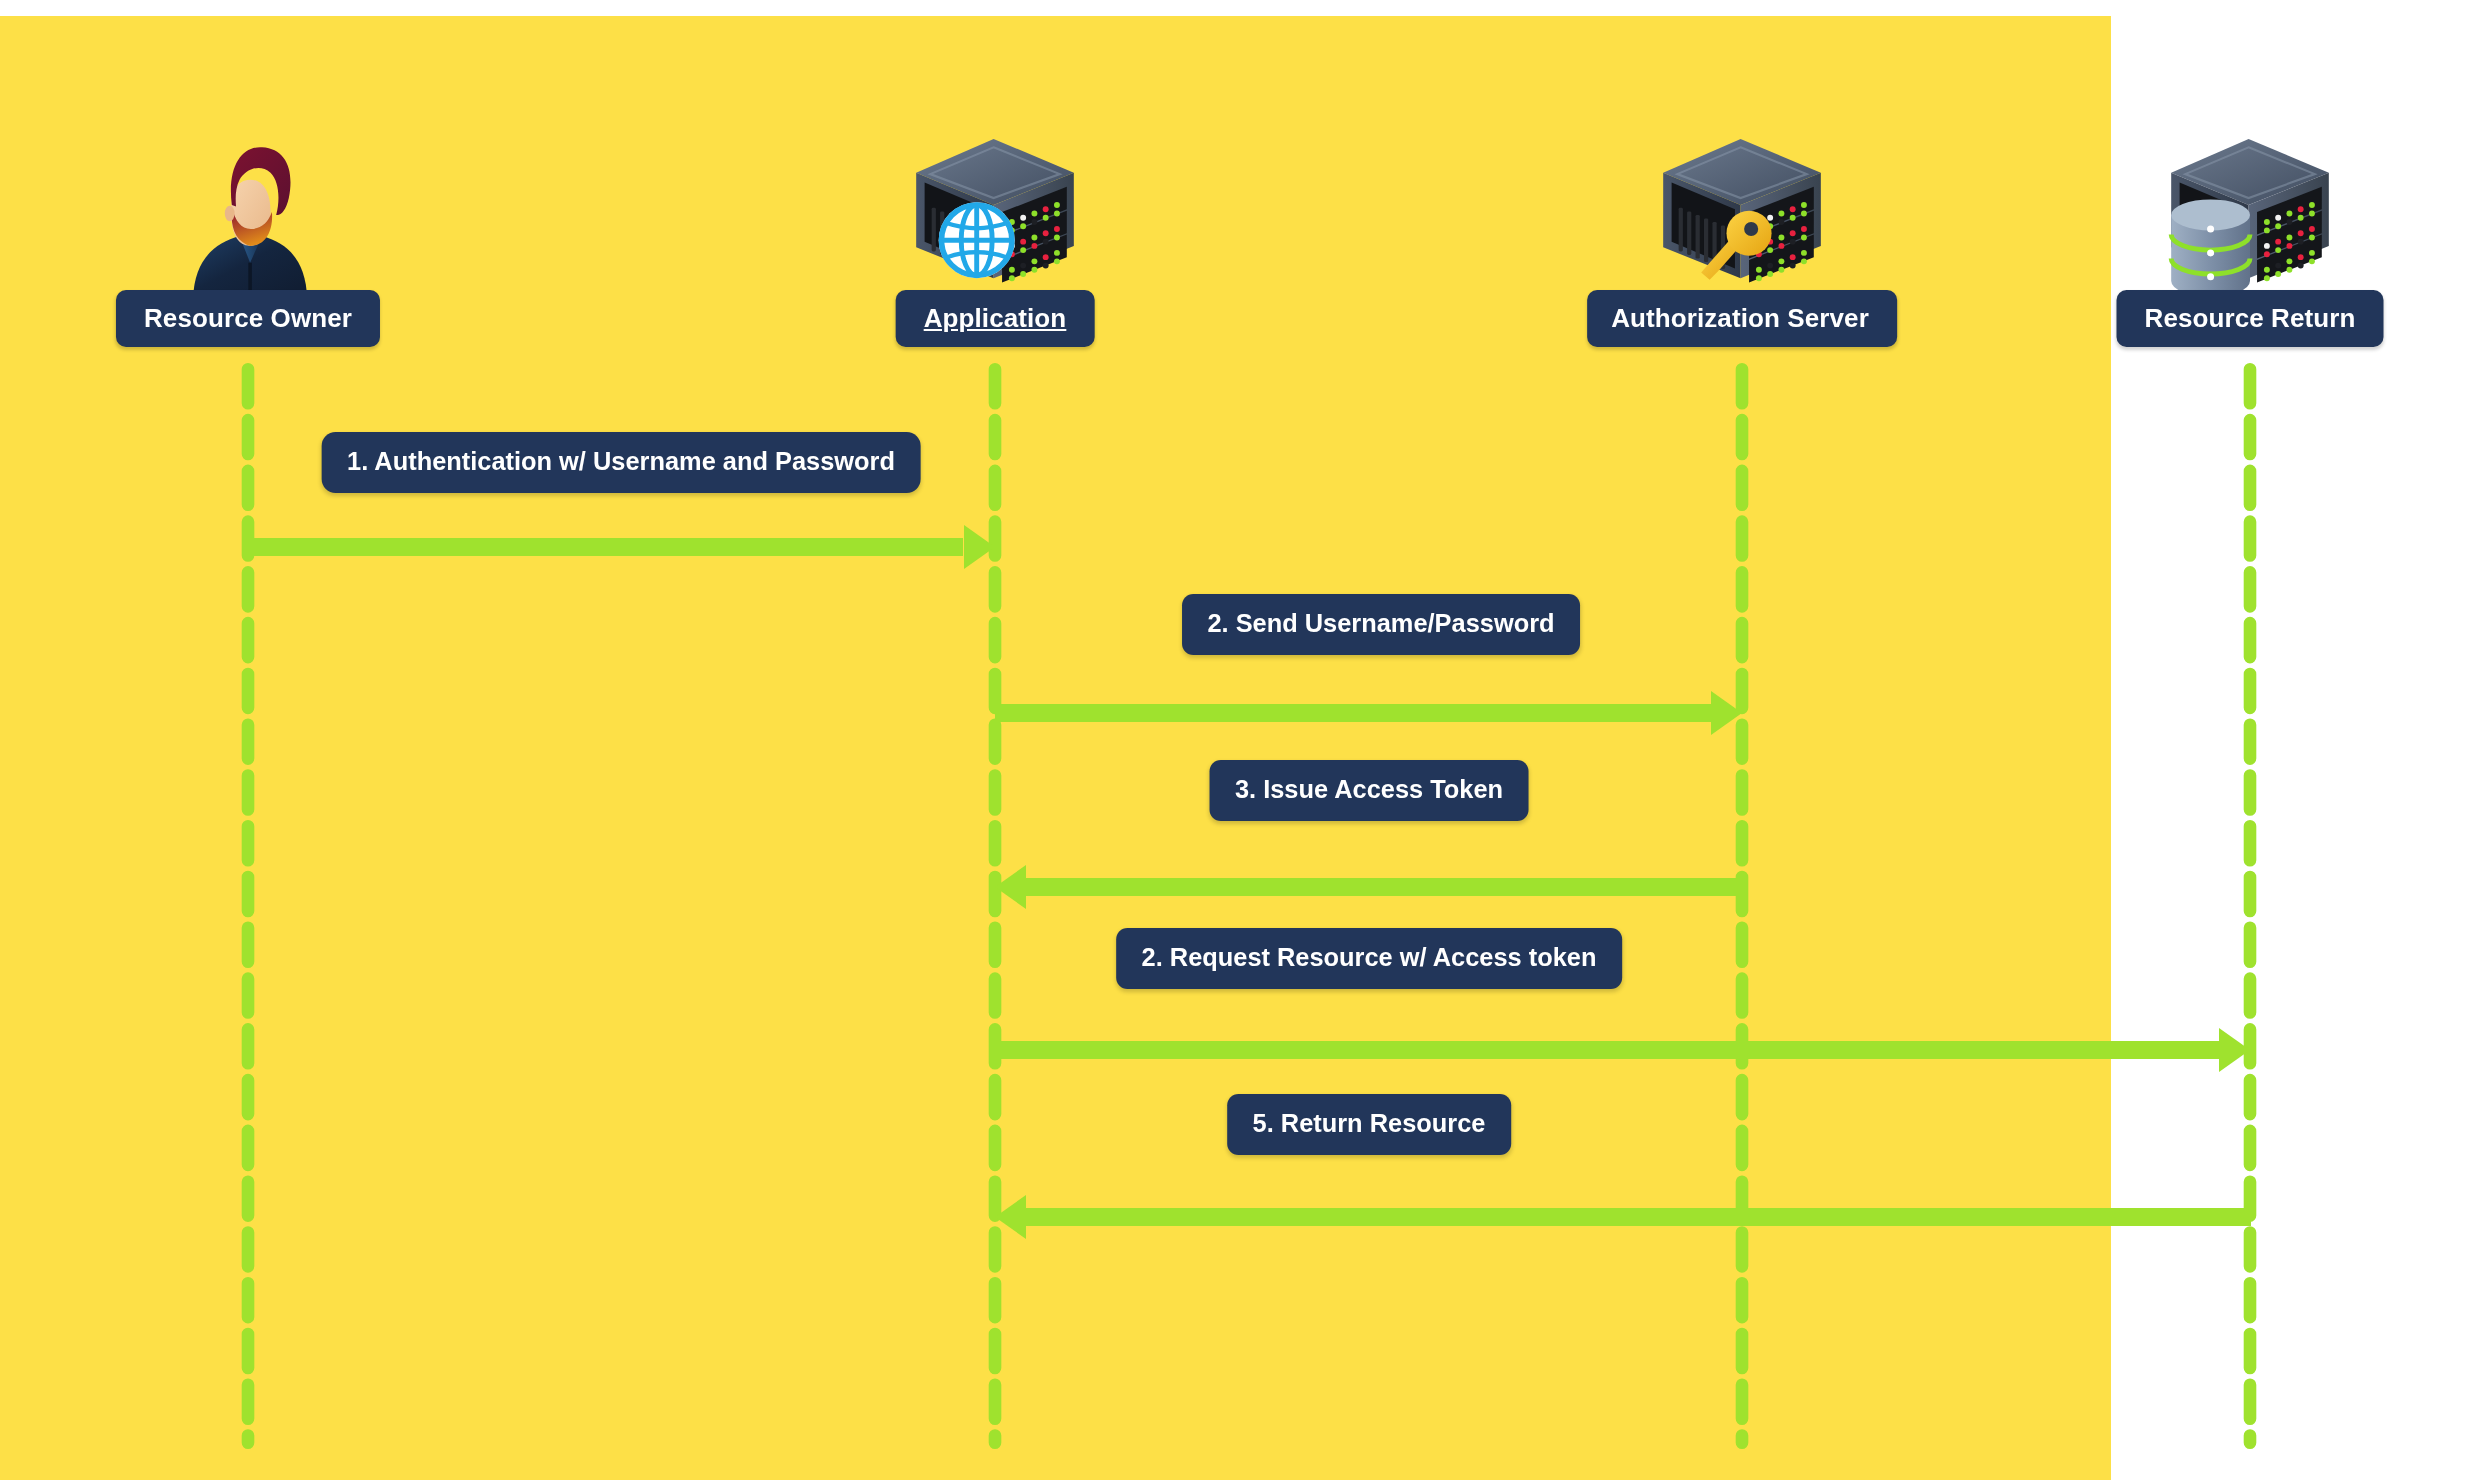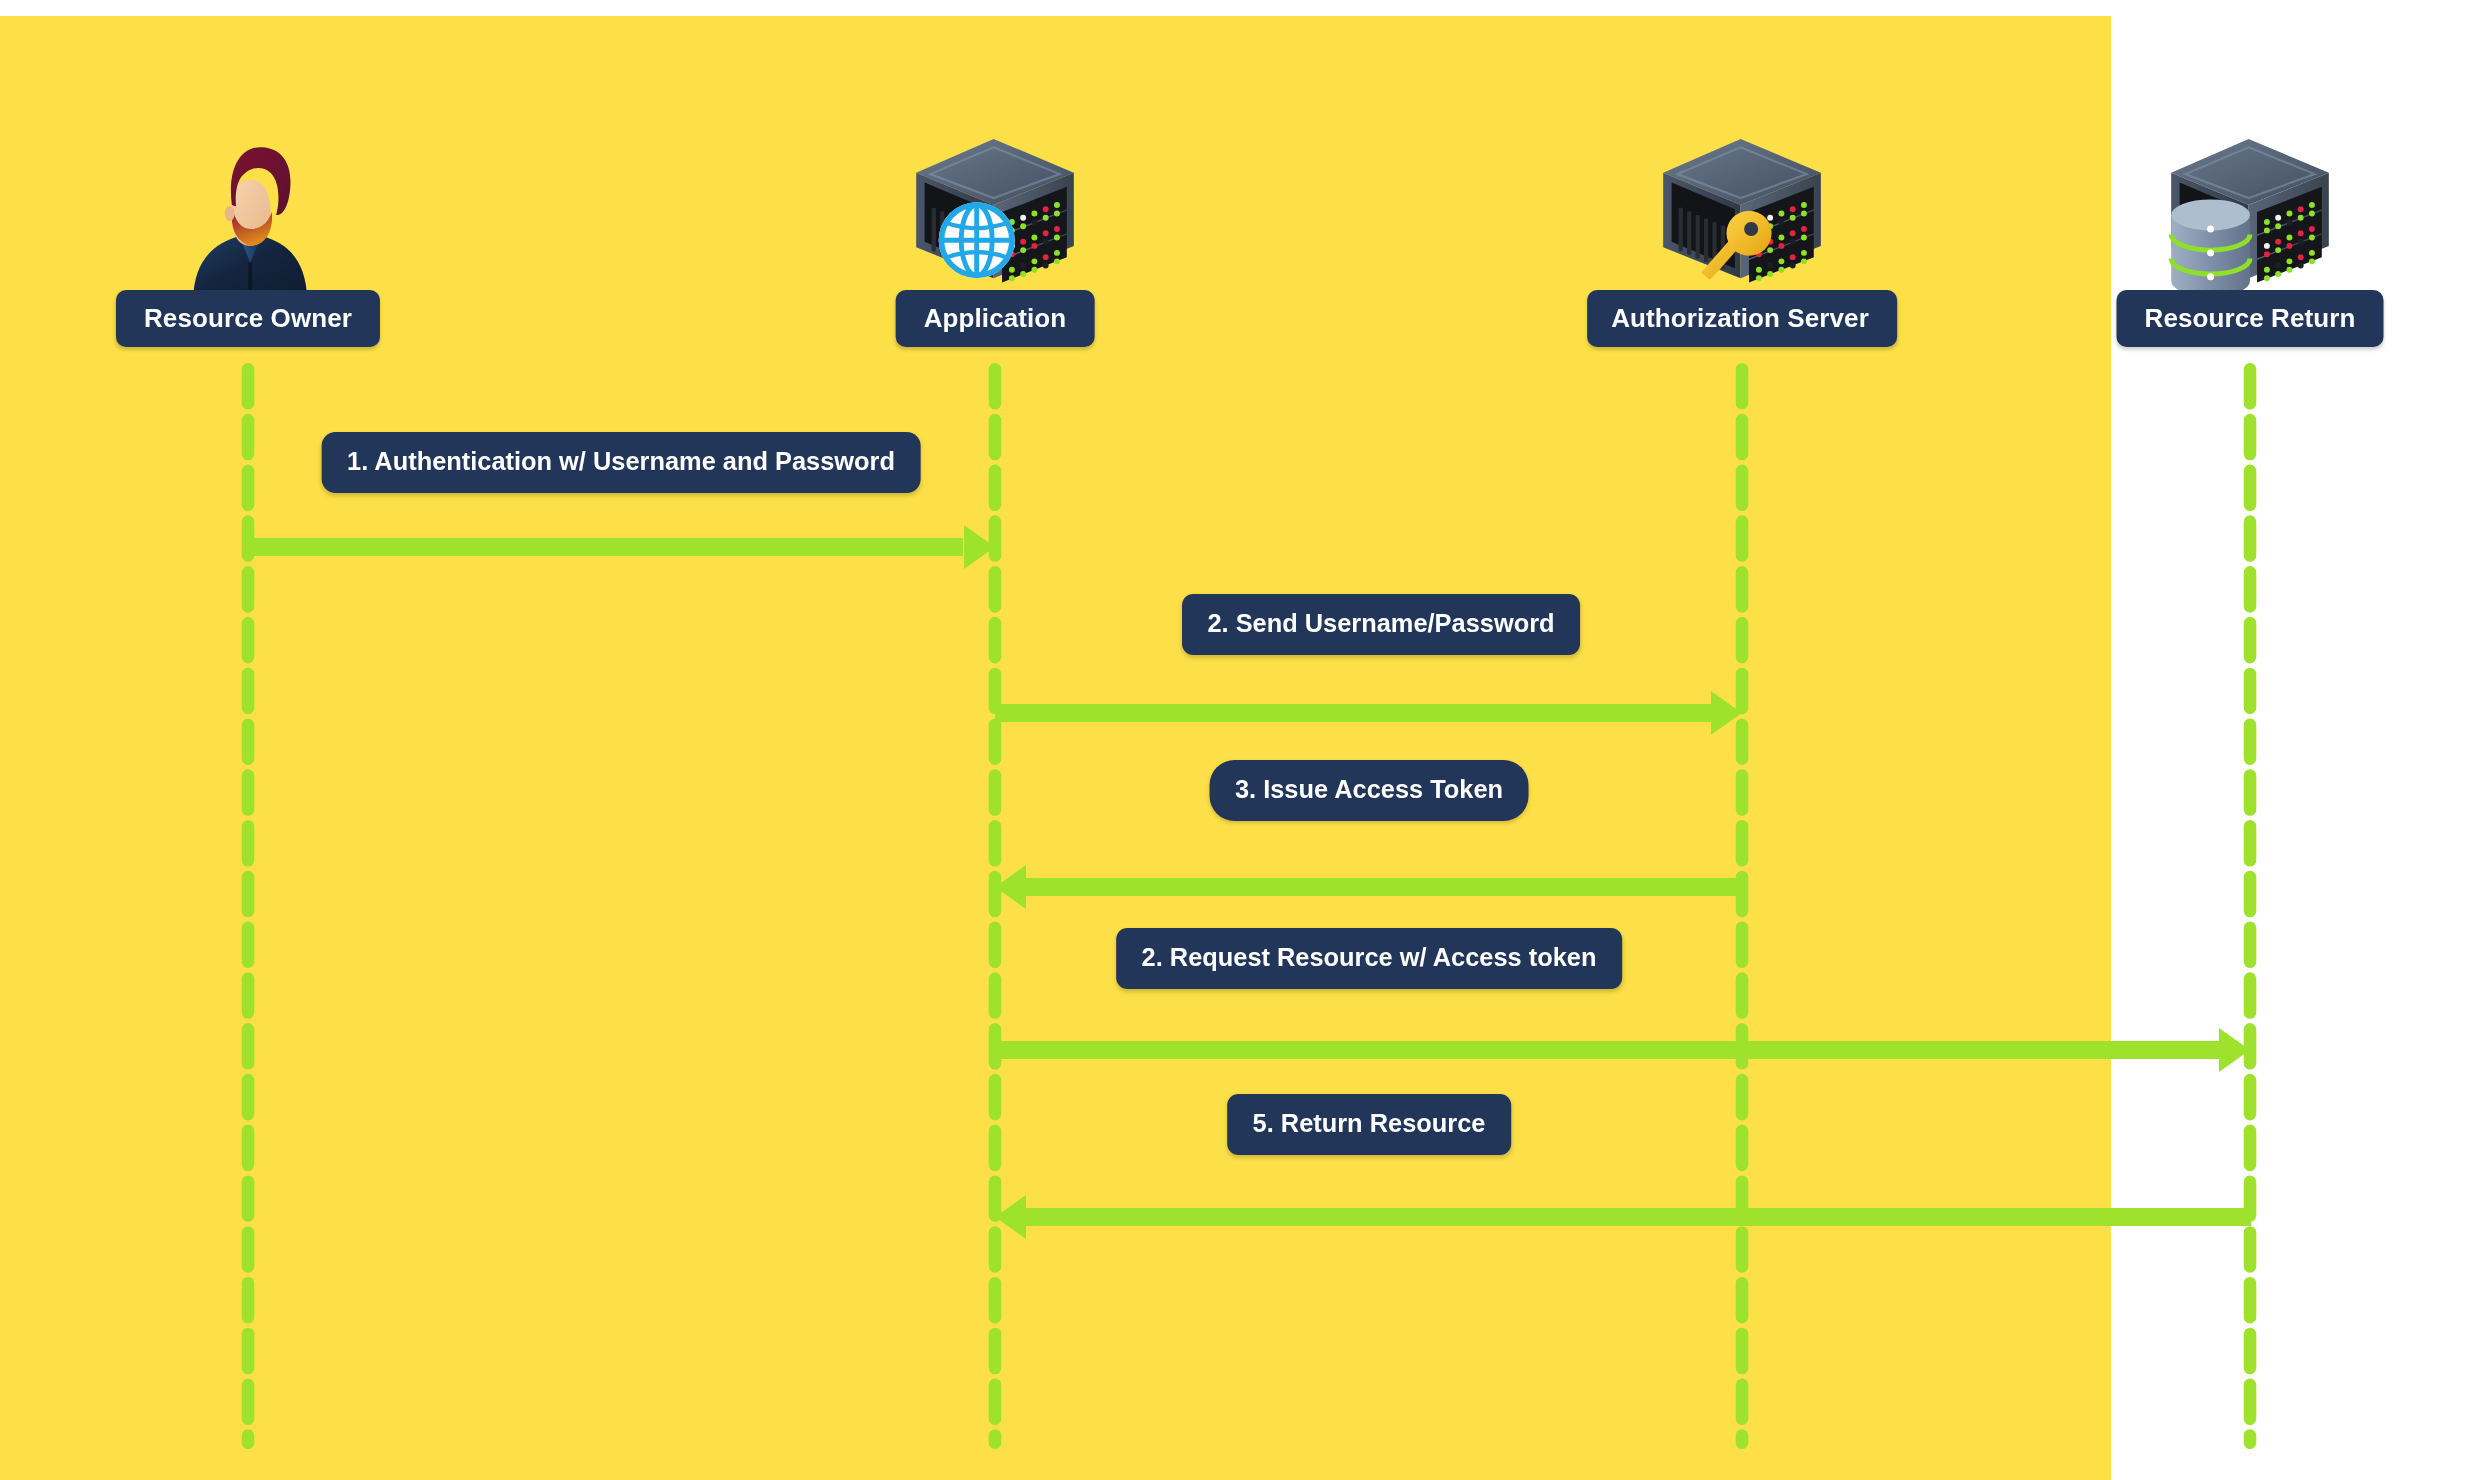--- a/index.html
+++ b/index.html
@@ -195,21 +195,21 @@
     <circle cx="104" cy="168" r="54" fill="#ffffff"></circle>
     <circle cx="104" cy="168" r="50" fill="none" stroke="#22a8e8" stroke-width="8"></circle>
     <ellipse cx="104" cy="168" rx="22" ry="50" fill="none" stroke="#22a8e8" stroke-width="7"></ellipse>
     <line x1="104" y1="118" x2="104" y2="218" stroke="#22a8e8" stroke-width="7"></line>
     <line x1="55" y1="168" x2="153" y2="168" stroke="#22a8e8" stroke-width="7"></line>
     <path d="M62 144 Q104 158 146 144" fill="none" stroke="#22a8e8" stroke-width="6"></path>
     <path d="M62 192 Q104 178 146 192" fill="none" stroke="#22a8e8" stroke-width="6"></path>
   </g>
   </svg>
       </div>
-      <div class="actor-label" style="left: 995px;">Application</div>
+      <div class="actor-label" style="left: 995px; text-decoration: underline;">Application</div>
       <div class="actor-icon" style="left: 1742px;">
         <svg class="icon-svg" viewBox="0 0 260 260">
     <defs>
       <linearGradient id="topG" x1="0" y1="0" x2="1" y2="1">
         <stop offset="0" stop-color="#6c7a8e"></stop>
               <stop offset="1" stop-color="#414d60"></stop>
       </linearGradient>
       <linearGradient id="leftG" x1="0" y1="0" x2="1" y2="0">
         <stop offset="0" stop-color="#4a5669"></stop>
               <stop offset="1" stop-color="#2f3949"></stop>
@@ -411,21 +411,21 @@
       <div class="msg-label" style="left: 621px; top: 416px; border-radius: 14px;">1. Authentication w/ Username and Password</div>
       <div class="msg" style="left: 0px; top: 688px;">
         <div class="msg-line" style="left: 995px; width: 717px;"></div>
         <div class="msg-head right" style="left: 1711px;"></div>
       </div>
       <div class="msg-label" style="left: 1369px; top: 578px; margin-left: 12px;">2. Send Username/Password</div>
       <div class="msg" style="left: 0px; top: 862px;">
         <div class="msg-line" style="left: 1026px; width: 717px;"></div>
         <div class="msg-head left" style="left: 995px;"></div>
       </div>
-      <div class="msg-label" style="left: 1369px; top: 744px; border-radius: 25px;">3. Issue Access Token</div>
+      <div class="msg-label" style="left: 1369px; top: 744px;">3. Issue Access Token</div>
       <div class="msg" style="left: 0px; top: 1025px;">
         <div class="msg-line" style="left: 995px; width: 1225px;"></div>
         <div class="msg-head right" style="left: 2219px;"></div>
       </div>
       <div class="msg-label" style="left: 1369px; top: 912px;">2. Request Resource w/ Access token</div>
       <div class="msg" style="left: 0px; top: 1192px;">
         <div class="msg-line" style="left: 1026px; width: 1225px;"></div>
         <div class="msg-head left" style="left: 995px;"></div>
       </div>
       <div class="msg-label" style="left: 1369px; top: 1078px; text-align: right;">5. Return Resource</div>

